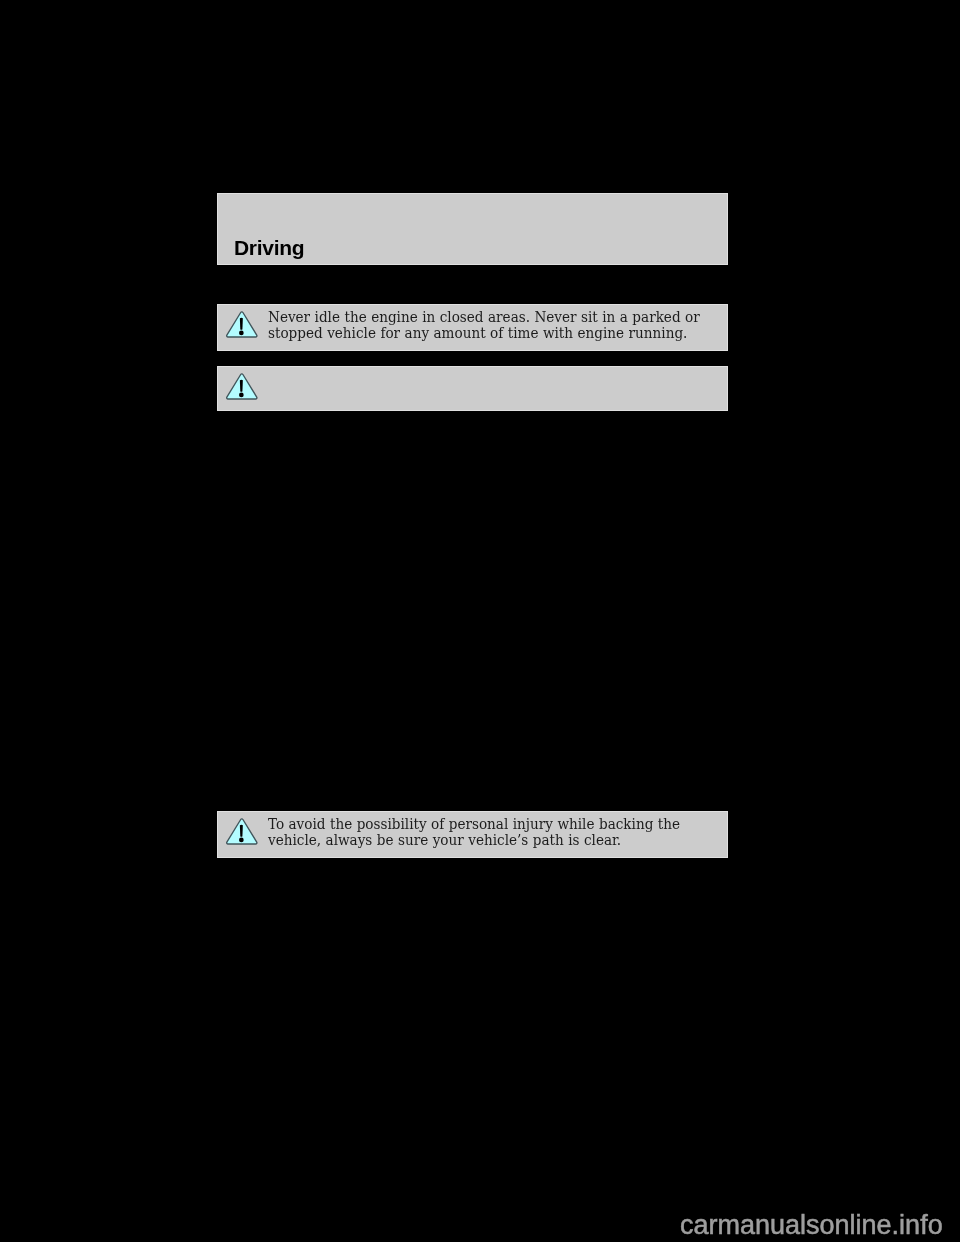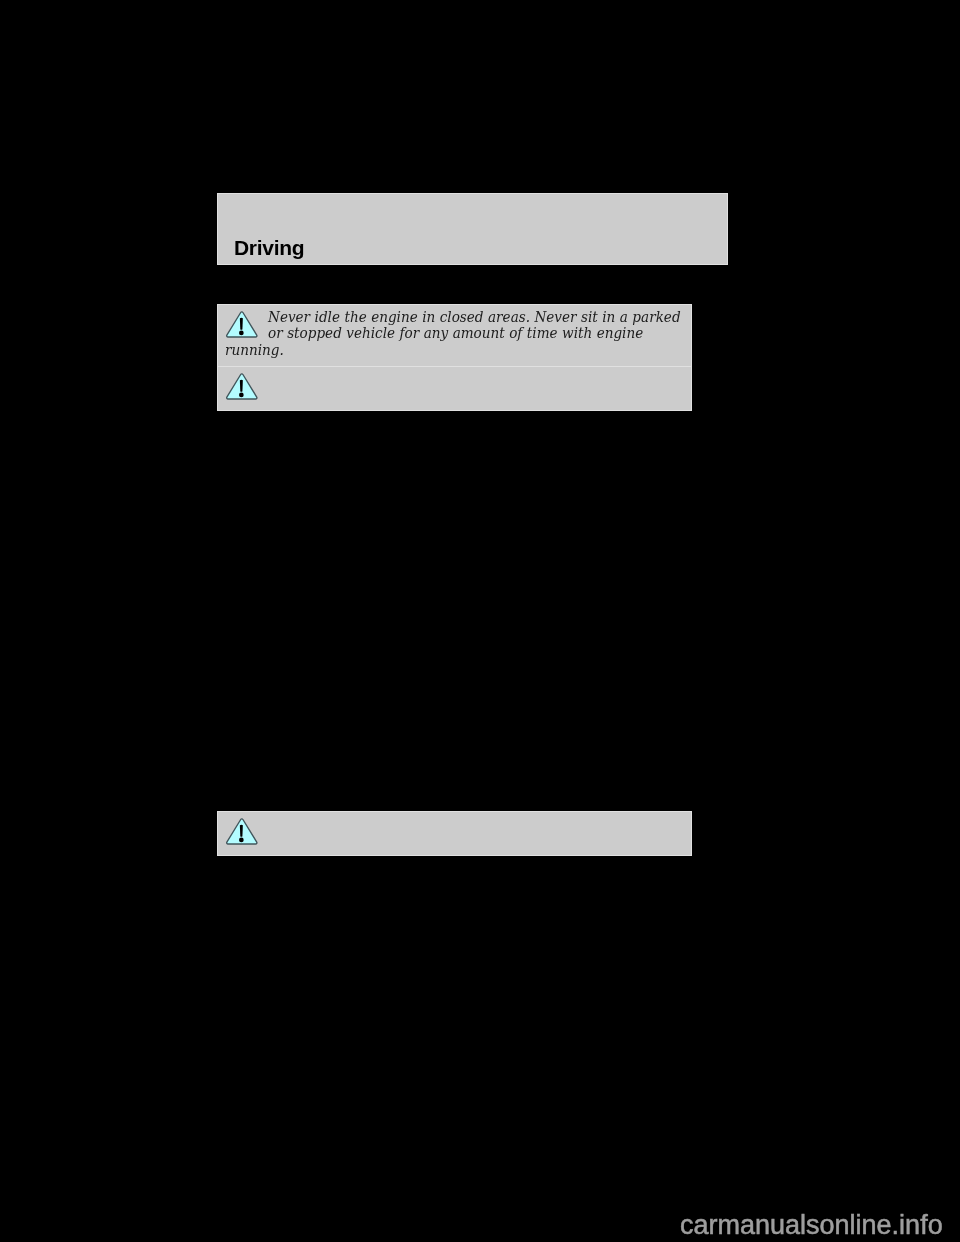--- a/index.html
+++ b/index.html
@@ -28,32 +28,31 @@
     font-family: "Liberation Sans", sans-serif;
     font-weight: bold;
     font-size: 21px;
     line-height: 21px;
     color: #000;
     letter-spacing: -0.3px;
   }
   .warn-box {
     position: absolute;
     left: 217px;
-    width: 475px;
+    width: 511px;
     background: #cccccc;
     box-shadow: inset 0 0 0 1px #e0e0e0;
     box-sizing: border-box;
     padding: 5px 8px 9.5px 8px;
     font-family: "DejaVu Serif", serif;
     font-stretch: condensed;
     font-size: 15.1px;
     line-height: 16.35px;
     color: #1c1c1c;
     word-spacing: 0.15px;
-    font-style: italic;
   }
   .warn-icon {
     float: left;
     width: 34px; height: 28px;
     margin: 2.1px 9px 0 0;
   }
   .watermark {
     position: absolute;
     left: 680px; top: 1212px;
     font-family: "Liberation Sans", sans-serif;
@@ -89,17 +88,18 @@
       <circle cx="16.35" cy="21.9" r="2.35" fill="#000"></circle>
     </svg>
   </div>
 
   <div class="warn-box" id="w2" style="top:811px;">
     <svg class="warn-icon" viewBox="0 0 34 28">
       <path d="M17.91 1.50 L31.73 24.05 A1.3 1.3 0 0 1 30.63 26.02 L2.97 26.02 A1.3 1.3 0 0 1 1.87 24.05 L15.69 1.50 A1.3 1.3 0 0 1 17.91 1.50 Z" fill="#b3fcff" stroke="#41555b" stroke-width="1.35" stroke-linejoin="round"></path>
       <path d="M14.85 7.2 q1.5 -1.15 3.0 0 l-0.45 11.2 q-1.05 0.75 -2.1 0 Z" fill="#000"></path>
       <circle cx="16.35" cy="21.9" r="2.35" fill="#000"></circle>
     </svg>
+    <span class="warn-text">To avoid the possibility of personal injury while backing the vehicle, always be sure your vehicle’s path is clear.</span>
   </div>
 
   <div class="watermark">carmanualsonline.info</div>
 
 </div>
 
 </body></html>

